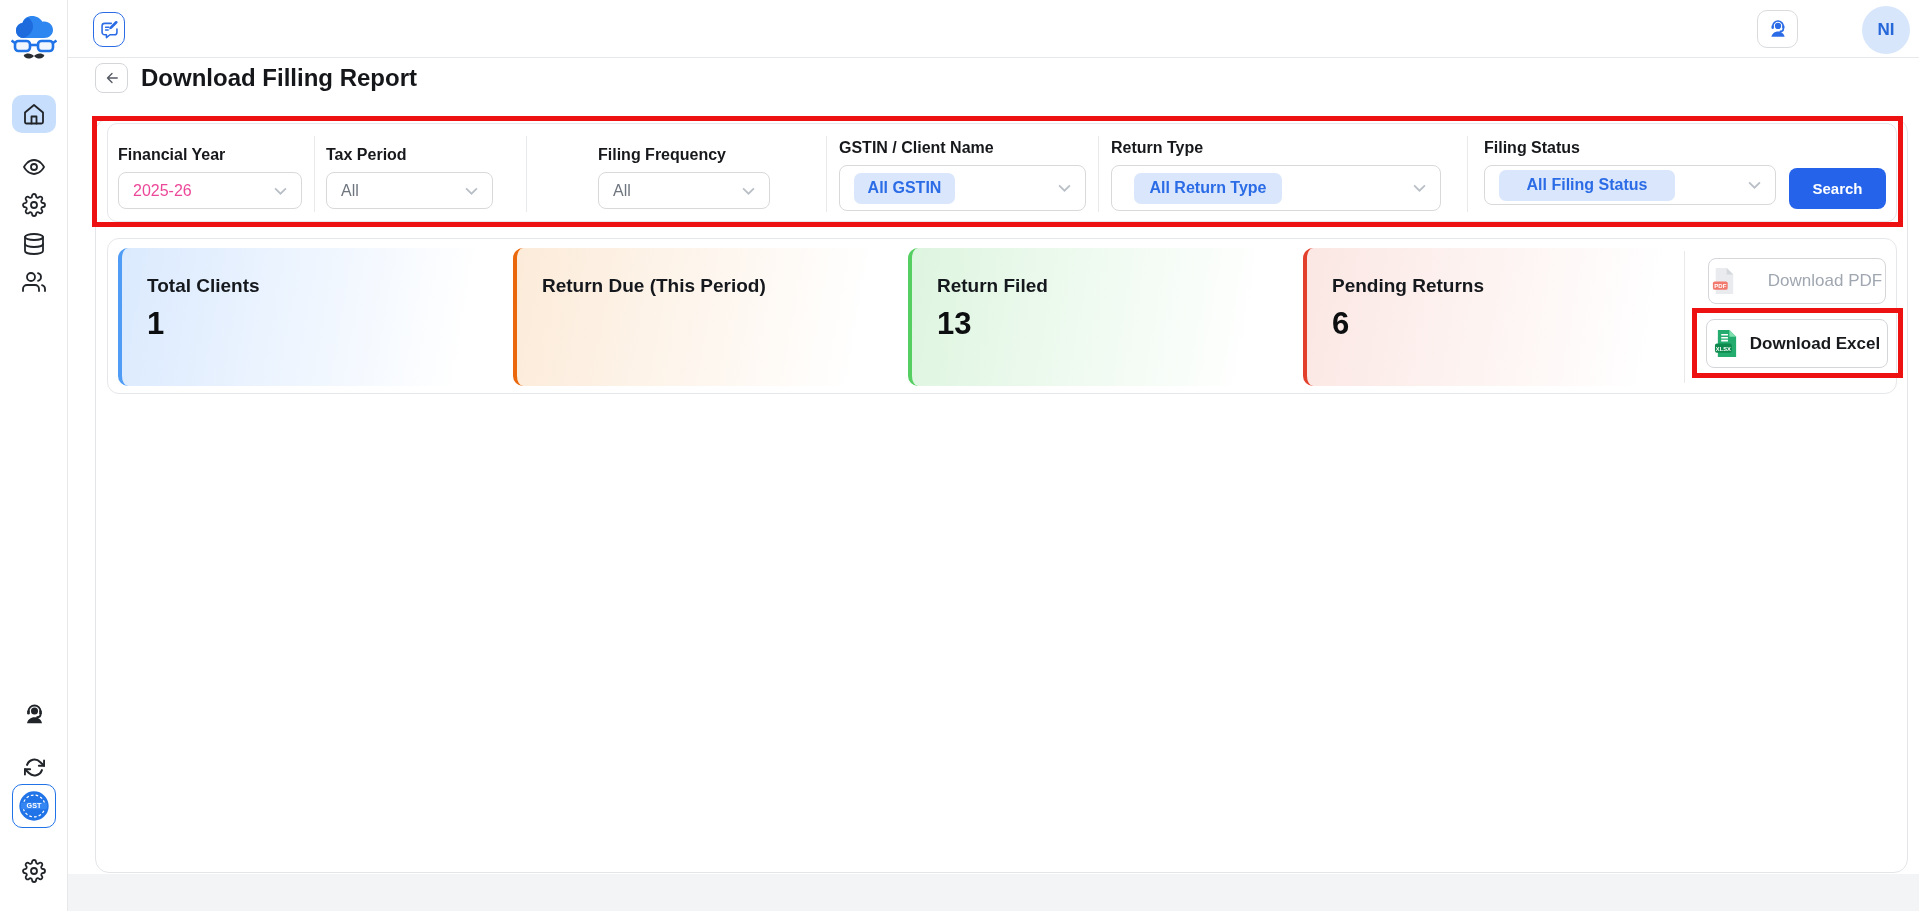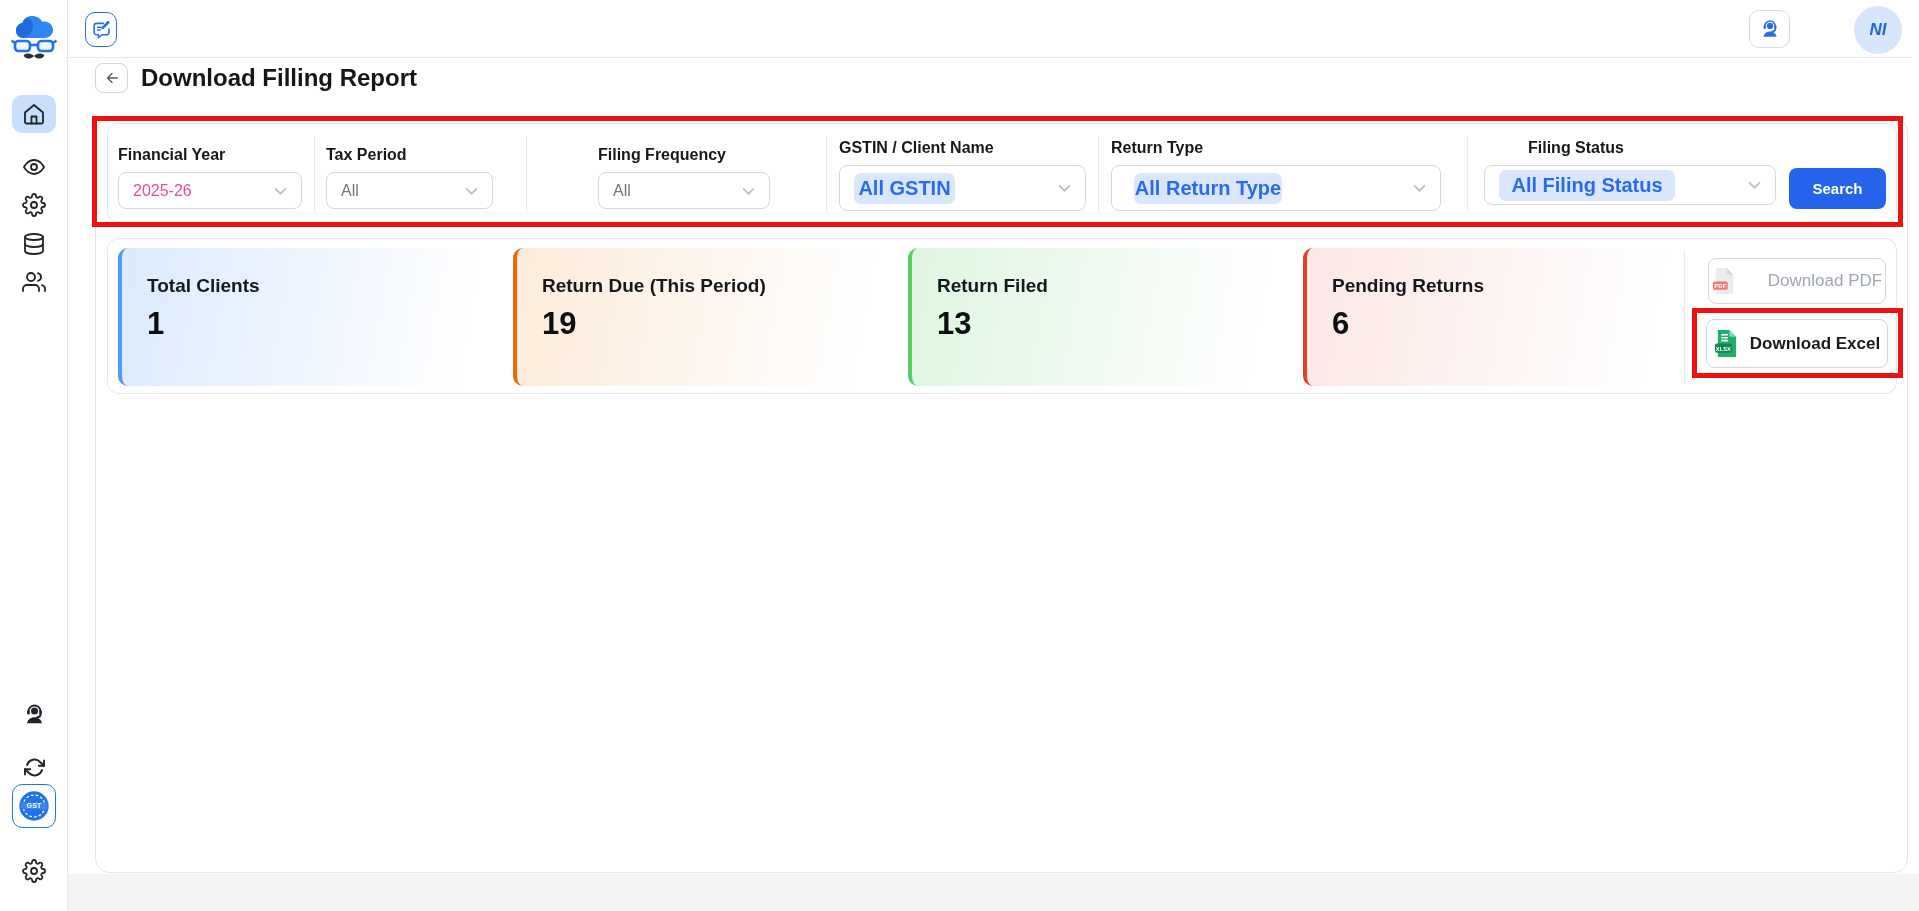--- a/index.html
+++ b/index.html
@@ -12,22 +12,22 @@
   .logo { position:absolute; left:11px; top:14px; width:46px; height:52px; cursor:pointer; }
   .nav-item { position:absolute; left:12px; width:44px; height:38px; border-radius:10px;
     display:flex; align-items:center; justify-content:center; cursor:pointer; color:#212429; }
   .nav-item.active { background:#c7defc; }
   .ic { fill:none; stroke:currentColor; stroke-width:1.8; stroke-linecap:round; stroke-linejoin:round; }
   .ic-thick { stroke-width:2.3; }
   .f { fill:currentColor; stroke:none; }
   .gst-box { border:1.6px solid #2173e8;justify-content:center; }
 
   
-  .topbar { position:absolute; left:60px; top:0; width:1851px; height:58px;
-    background:#fff; border-bottom:1px solid #e7e8ea;font-style:italic; }
+  .topbar { position:absolute; left:68px; top:0; width:1851px; height:58px;
+    background:#fff; border-bottom:1px solid #e7e8ea; }
   .compose-btn { position:absolute; left:25px; top:12px; width:32px; height:35px;
     border:1.5px solid #2b6ce6; border-radius:10px; background:#fff;
     display:flex; align-items:center; justify-content:center; cursor:pointer; }
   .support-btn { position:absolute; right:121px; top:10px; width:41px; height:38px;
     border:1px solid #d9dbde; border-radius:10px; background:#fff; color:#2b6ce6;
     display:flex; align-items:center; justify-content:center; cursor:pointer; }
   .avatar { position:absolute; right:9px; top:6px; width:48px; height:48px; border-radius:50%;
     background:#d8e6fb; color:#2667d9; font-weight:bold; font-size:17px;
     display:flex; align-items:center; justify-content:center; cursor:pointer; }
 
@@ -52,21 +52,21 @@
     background:#fff; border:1px solid #e6e7ea; border-radius:10px; z-index:10; }
   .fgroup { position:absolute; }
   .flabel { font-size:16px; font-weight:bold; color:#16181b; white-space:nowrap; }
   .fselect { position:absolute; background:#fff; border:1px solid #d9d9d9; border-radius:8px;
     display:flex; align-items:center; cursor:pointer; }
   .fselect .val { margin-left:14px; font-size:16px; }
   .val.muted { color:#ec4899; }
   .val.plain { color:#6e757e; }
   .chev { position:absolute; right:14px; top:50%; transform:translateY(-50%); }
   .pill { margin-left:14px; height:31px; border-radius:7px; background:#d9e6fc; color:#2b6ce6;
-    font-size:20px; font-weight:600; display:flex; align-items:center; justify-content:center; }
+    font-size:16px; font-weight:600; display:flex; align-items:center; justify-content:center; }
   .vdiv { position:absolute; top:12px; height:76px; width:1px; background:#e8e9eb; }
   .search-btn { position:absolute; left:1681px; top:44px; width:97px; height:41px;
     background:#2563eb; color:#fff; font-size:15px; font-weight:600;
     border:none; border-radius:8px; cursor:pointer; font-family:inherit; }
 
   
   .stats-card { position:absolute; left:107px; top:238px; width:1790px; height:156px;
     background:#fff; border:1px solid #e6e7ea; border-radius:12px; z-index:10; }
   .cards-row { position:absolute; left:10px; top:9px; width:1556px; height:138px;
     display:flex; gap:24px; }
@@ -246,42 +246,41 @@
     <div class="flabel">Return Type</div>
   </div>
   <div class="fselect" style="left:1003px; top:41px; width:330px; height:46px;padding-left:8px;">
     <span class="pill" style="width: 148px; background: rgb(217, 230, 252); color: rgb(43, 108, 230);">All Return Type</span>
     <svg class="chev" width="13" height="9" viewBox="0 0 12 8">
         <path d="M1 1.5l5 5 5-5" fill="none" stroke="#b9bfc6" stroke-width="1.6"></path>
       </svg>
   </div>
   <div class="vdiv" style="left:1359px;"></div>
 
-  <div class="fgroup" style="left:1376px; top:15px;margin-left:44px;">
+  <div class="fgroup" style="left:1376px; top:15px;">
     <div class="flabel">Filing Status</div>
   </div>
   <div class="fselect" style="left:1376px; top:41px; width:292px; height:40px;">
     <span class="pill" style="width: 176px; background: rgb(217, 230, 252); color: rgb(43, 108, 230);">All Filing Status</span>
     <svg class="chev" width="13" height="9" viewBox="0 0 12 8">
         <path d="M1 1.5l5 5 5-5" fill="none" stroke="#b9bfc6" stroke-width="1.6"></path>
       </svg>
   </div>
 
   <button class="search-btn" style="background: rgb(37, 99, 235);">Search</button>
 </div>
 
 <div class="stats-card">
   <div class="cards-row">
     <div class="scard" style="--accent: #4f9cf6; --tint: #dbeafe;">
       <div class="slabel">Total Clients</div>
       <div class="svalue">1</div>
     </div>
     <div class="scard" style="--accent: #ea670c; --tint: #fcebd9;">
       <div class="slabel">Return Due (This Period)</div>
-      <div class="svalue">19</div>
     </div>
     <div class="scard" style="--accent: #55cf61; --tint: #def5e0;">
       <div class="slabel">Return Filed</div>
       <div class="svalue">13</div>
     </div>
     <div class="scard" style="--accent: #e2402c; --tint: #fbe7e3;">
       <div class="slabel">Pending Returns</div>
       <div class="svalue">6</div>
     </div>
   </div>

